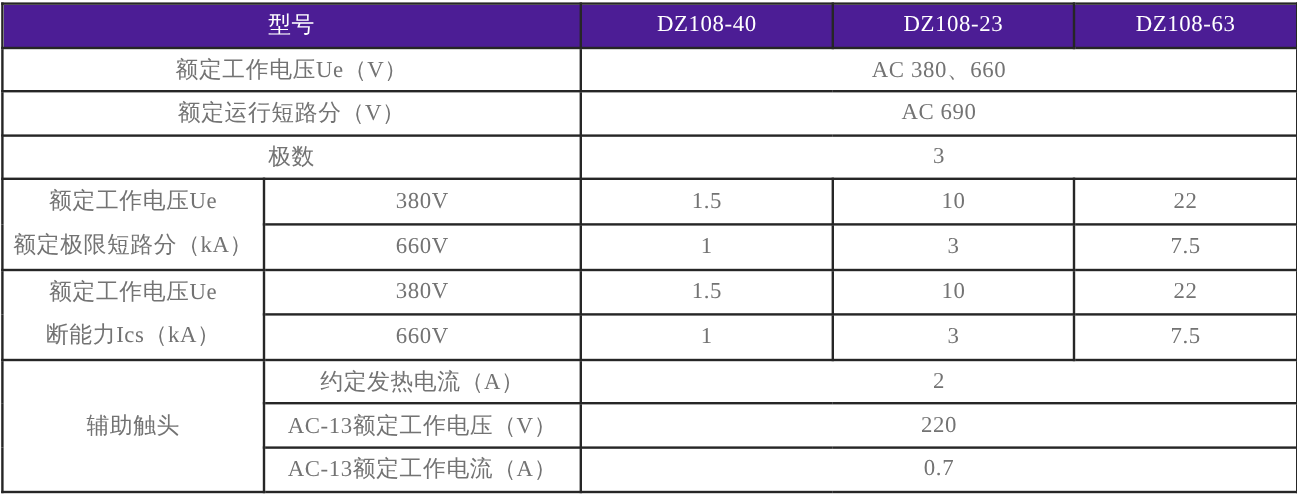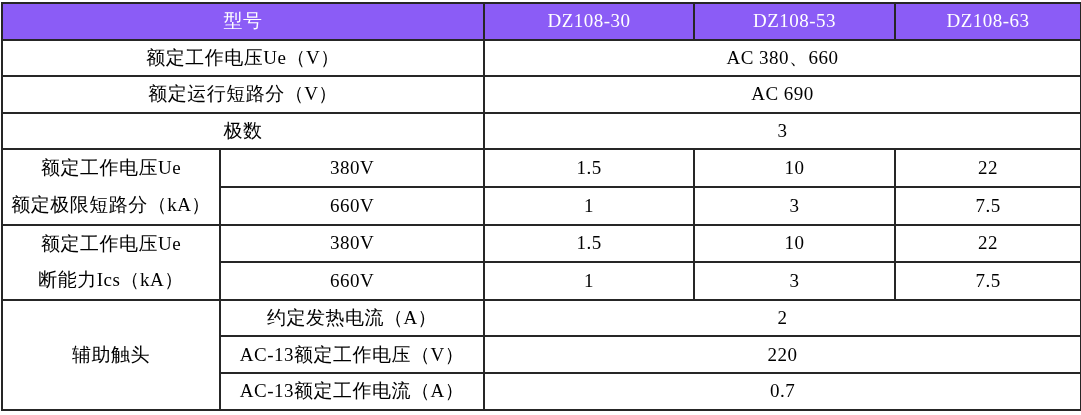--- a/index.html
+++ b/index.html
@@ -19,27 +19,27 @@
     margin: 2px 0 0 1px;
     border: 2px solid #262626;
   }
   table.spec th, table.spec td {
     border: 2px solid #262626;
     text-align: center;
     vertical-align: middle;
     padding: 0;
     font-size: 19px;
     font-weight: normal;
-    color: #000000;
+    color: #737373;
     letter-spacing: 0.5px;
     overflow: hidden;
     white-space: nowrap;
   }
   table.spec th.hdr {
-    background: #8b5cf6;
+    background: #4c1d95;
     color: #ffffff;
   }
   table.spec td.twoline {
     line-height: 36.6px;
     white-space: normal;
   }
   tr.r { height: 36.6px; }
 </style>
 </head>
 <body>
@@ -48,22 +48,22 @@
   <colgroup>
     <col style="width:218px">
     <col style="width:264px">
     <col style="width:210px">
     <col style="width:201px">
     <col style="width:186px">
   </colgroup>
   <tbody>
       <tr class="r">
     <th class="hdr" colspan="2">型号</th>
-    <th class="hdr">DZ108-30</th>
-    <th class="hdr">DZ108-53</th>
+    <th class="hdr">DZ108-40</th>
+    <th class="hdr">DZ108-23</th>
     <th class="hdr">DZ108-63</th>
   </tr>
   <tr class="r">
     <td colspan="2">额定工作电压Ue（V）</td>
     <td colspan="3">AC 380、660</td>
   </tr>
   <tr class="r">
     <td colspan="2">额定运行短路分（V）</td>
     <td colspan="3">AC 690</td>
   </tr>

